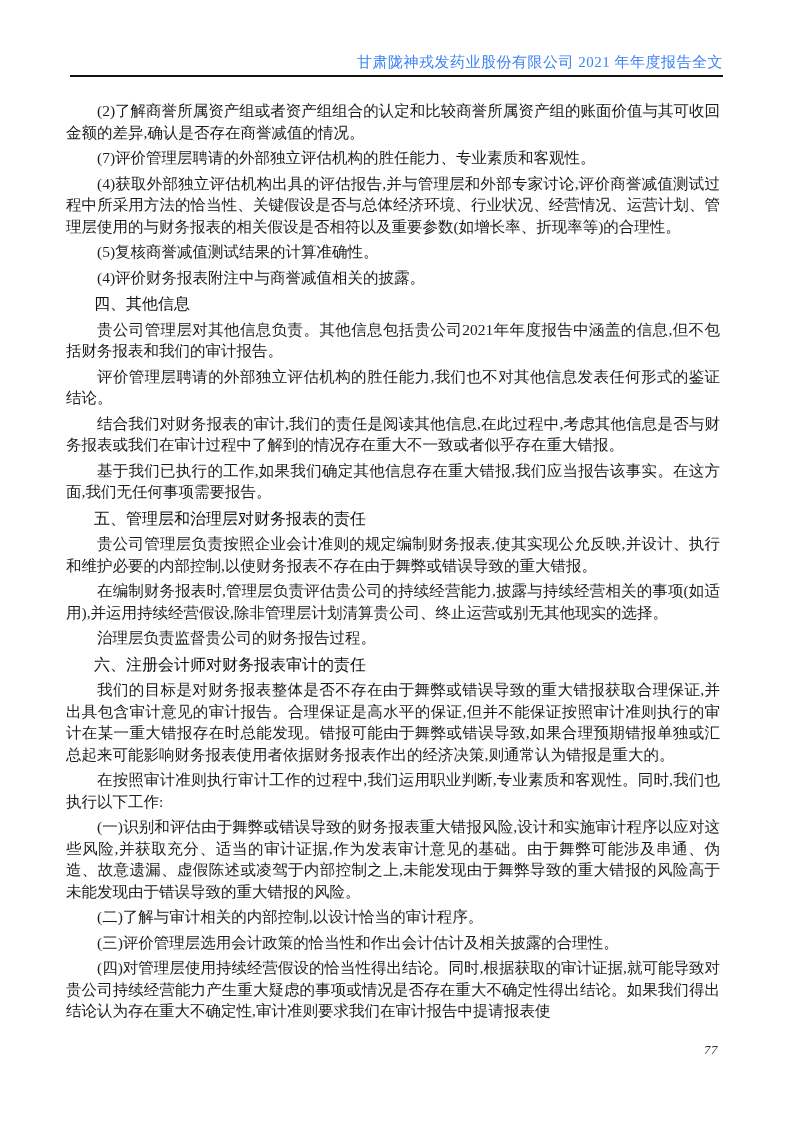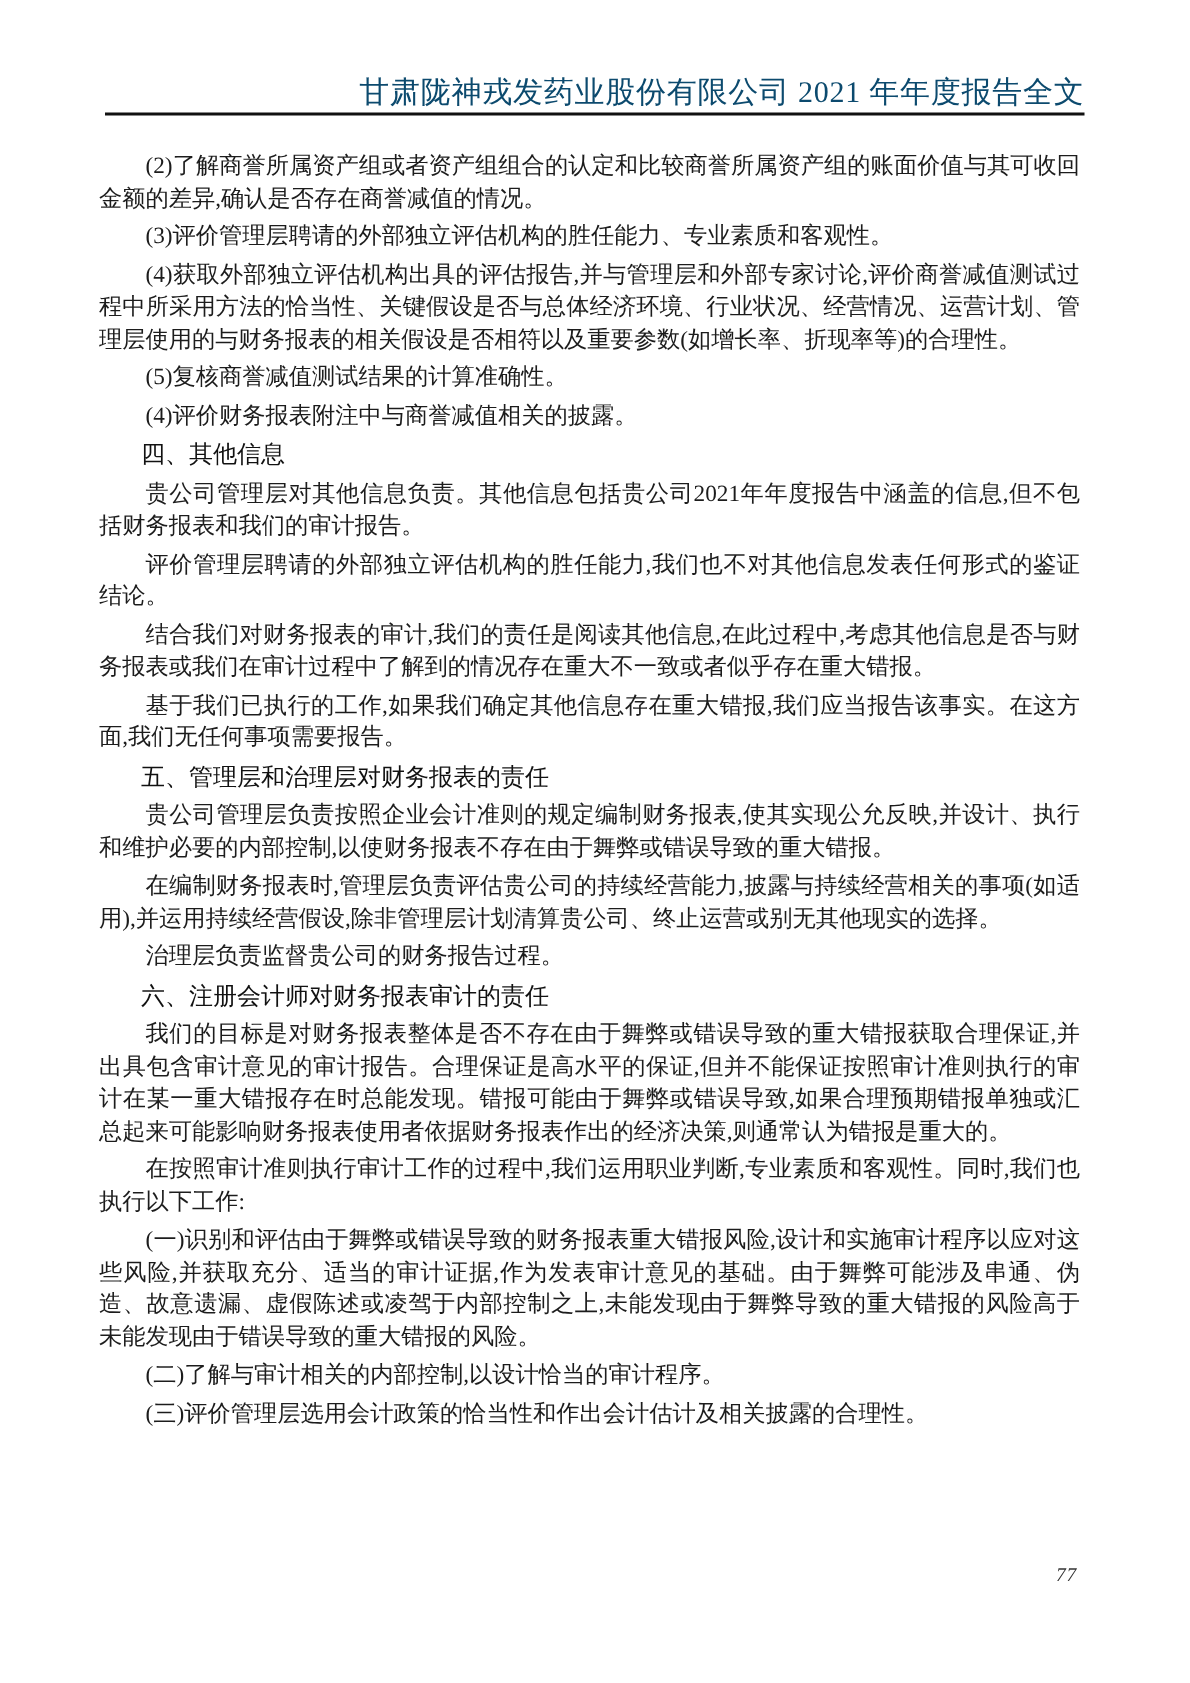--- a/index.html
+++ b/index.html
@@ -19,24 +19,24 @@
   }
   .page-header {
     position: absolute;
     top: 0;
     left: 70px;
     right: 70px;
     padding-top: 54px;
   }
   .header-title {
     text-align: right;
-    font-size: 20px;
+    font-size: 15px;
     line-height: 17px;
     letter-spacing: 0.5px;
-    color: #0c4a6e;
+    color: #3b82f6;
   }
   .header-rule {
     margin-top: 4px;
     height: 0;
     border-bottom: 2px solid #111111;
   }
   .doc-body {
     position: absolute;
     top: 96px;
     left: 62px;
@@ -80,21 +80,21 @@
 
 <div class="page">
 
   <div class="page-header">
     <div class="header-title">甘肃陇神戎发药业股份有限公司 2021 年年度报告全文</div>
     <div class="header-rule"></div>
   </div>
 
   <div class="doc-body">
     <p class="para">(2)了解商誉所属资产组或者资产组组合的认定和比较商誉所属资产组的账面价值与其可收回金额的差异,确认是否存在商誉减值的情况。</p>
-    <p class="para">(3)评价管理层聘请的外部独立评估机构的胜任能力、专业素质和客观性。</p>
+    <p class="para">(7)评价管理层聘请的外部独立评估机构的胜任能力、专业素质和客观性。</p>
     <p class="para">(4)获取外部独立评估机构出具的评估报告,并与管理层和外部专家讨论,评价商誉减值测试过程中所采用方法的恰当性、关键假设是否与总体经济环境、行业状况、经营情况、运营计划、管理层使用的与财务报表的相关假设是否相符以及重要参数(如增长率、折现率等)的合理性。</p>
     <p class="para">(5)复核商誉减值测试结果的计算准确性。</p>
     <p class="para">(4)评价财务报表附注中与商誉减值相关的披露。</p>
 
     <h2 class="heading">四、其他信息</h2>
     <p class="para">贵公司管理层对其他信息负责。其他信息包括贵公司2021年年度报告中涵盖的信息,但不包括财务报表和我们的审计报告。</p>
     <p class="para">评价管理层聘请的外部独立评估机构的胜任能力,我们也不对其他信息发表任何形式的鉴证结论。</p>
     <p class="para">结合我们对财务报表的审计,我们的责任是阅读其他信息,在此过程中,考虑其他信息是否与财务报表或我们在审计过程中了解到的情况存在重大不一致或者似乎存在重大错报。</p>
     <p class="para">基于我们已执行的工作,如果我们确定其他信息存在重大错报,我们应当报告该事实。在这方面,我们无任何事项需要报告。</p>
 
@@ -102,19 +102,20 @@
     <p class="para">贵公司管理层负责按照企业会计准则的规定编制财务报表,使其实现公允反映,并设计、执行和维护必要的内部控制,以使财务报表不存在由于舞弊或错误导致的重大错报。</p>
     <p class="para">在编制财务报表时,管理层负责评估贵公司的持续经营能力,披露与持续经营相关的事项(如适用),并运用持续经营假设,除非管理层计划清算贵公司、终止运营或别无其他现实的选择。</p>
     <p class="para">治理层负责监督贵公司的财务报告过程。</p>
 
     <h2 class="heading">六、注册会计师对财务报表审计的责任</h2>
     <p class="para">我们的目标是对财务报表整体是否不存在由于舞弊或错误导致的重大错报获取合理保证,并出具包含审计意见的审计报告。合理保证是高水平的保证,但并不能保证按照审计准则执行的审计在某一重大错报存在时总能发现。错报可能由于舞弊或错误导致,如果合理预期错报单独或汇总起来可能影响财务报表使用者依据财务报表作出的经济决策,则通常认为错报是重大的。</p>
     <p class="para">在按照审计准则执行审计工作的过程中,我们运用职业判断,专业素质和客观性。同时,我们也执行以下工作:</p>
     <p class="para">(一)识别和评估由于舞弊或错误导致的财务报表重大错报风险,设计和实施审计程序以应对这些风险,并获取充分、适当的审计证据,作为发表审计意见的基础。由于舞弊可能涉及串通、伪造、故意遗漏、虚假陈述或凌驾于内部控制之上,未能发现由于舞弊导致的重大错报的风险高于未能发现由于错误导致的重大错报的风险。</p>
     <p class="para">(二)了解与审计相关的内部控制,以设计恰当的审计程序。</p>
     <p class="para">(三)评价管理层选用会计政策的恰当性和作出会计估计及相关披露的合理性。</p>
+    <p class="para">(四)对管理层使用持续经营假设的恰当性得出结论。同时,根据获取的审计证据,就可能导致对贵公司持续经营能力产生重大疑虑的事项或情况是否存在重大不确定性得出结论。如果我们得出结论认为存在重大不确定性,审计准则要求我们在审计报告中提请报表使</p>
   </div>
 
   <div class="page-footer">
     <span class="page-number">77</span>
   </div>
 
 </div>
 
 </body></html>

